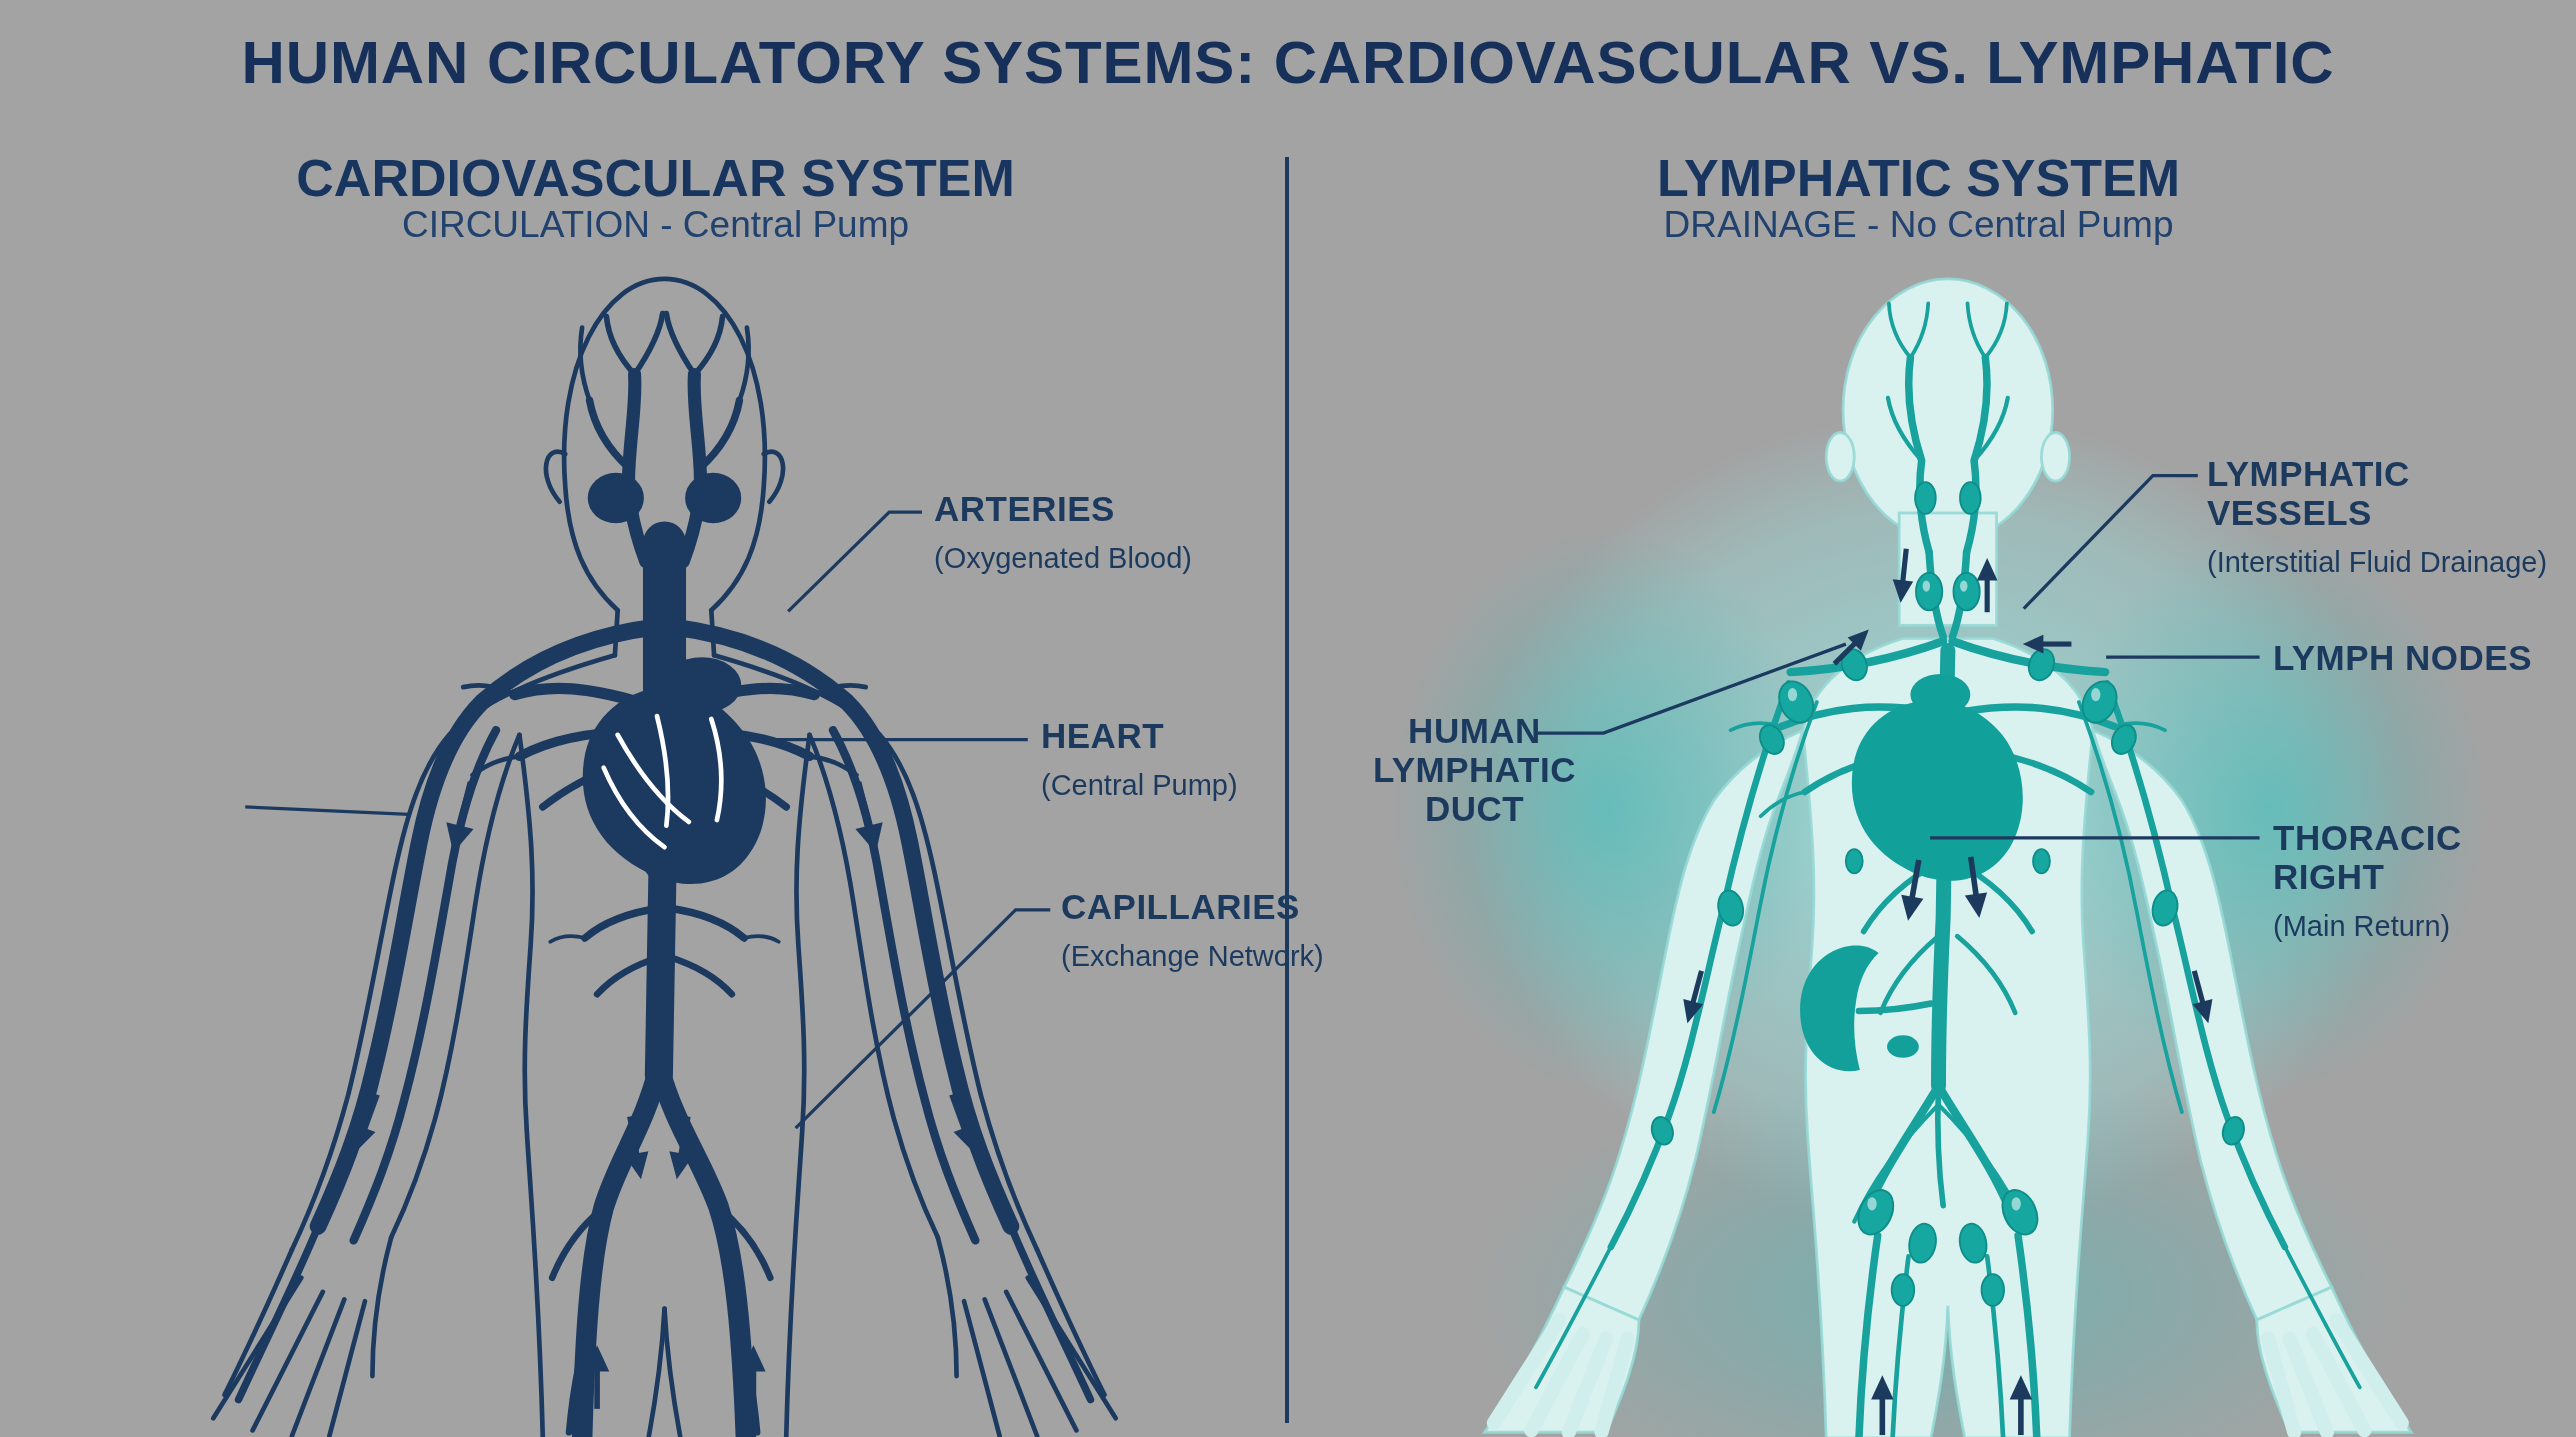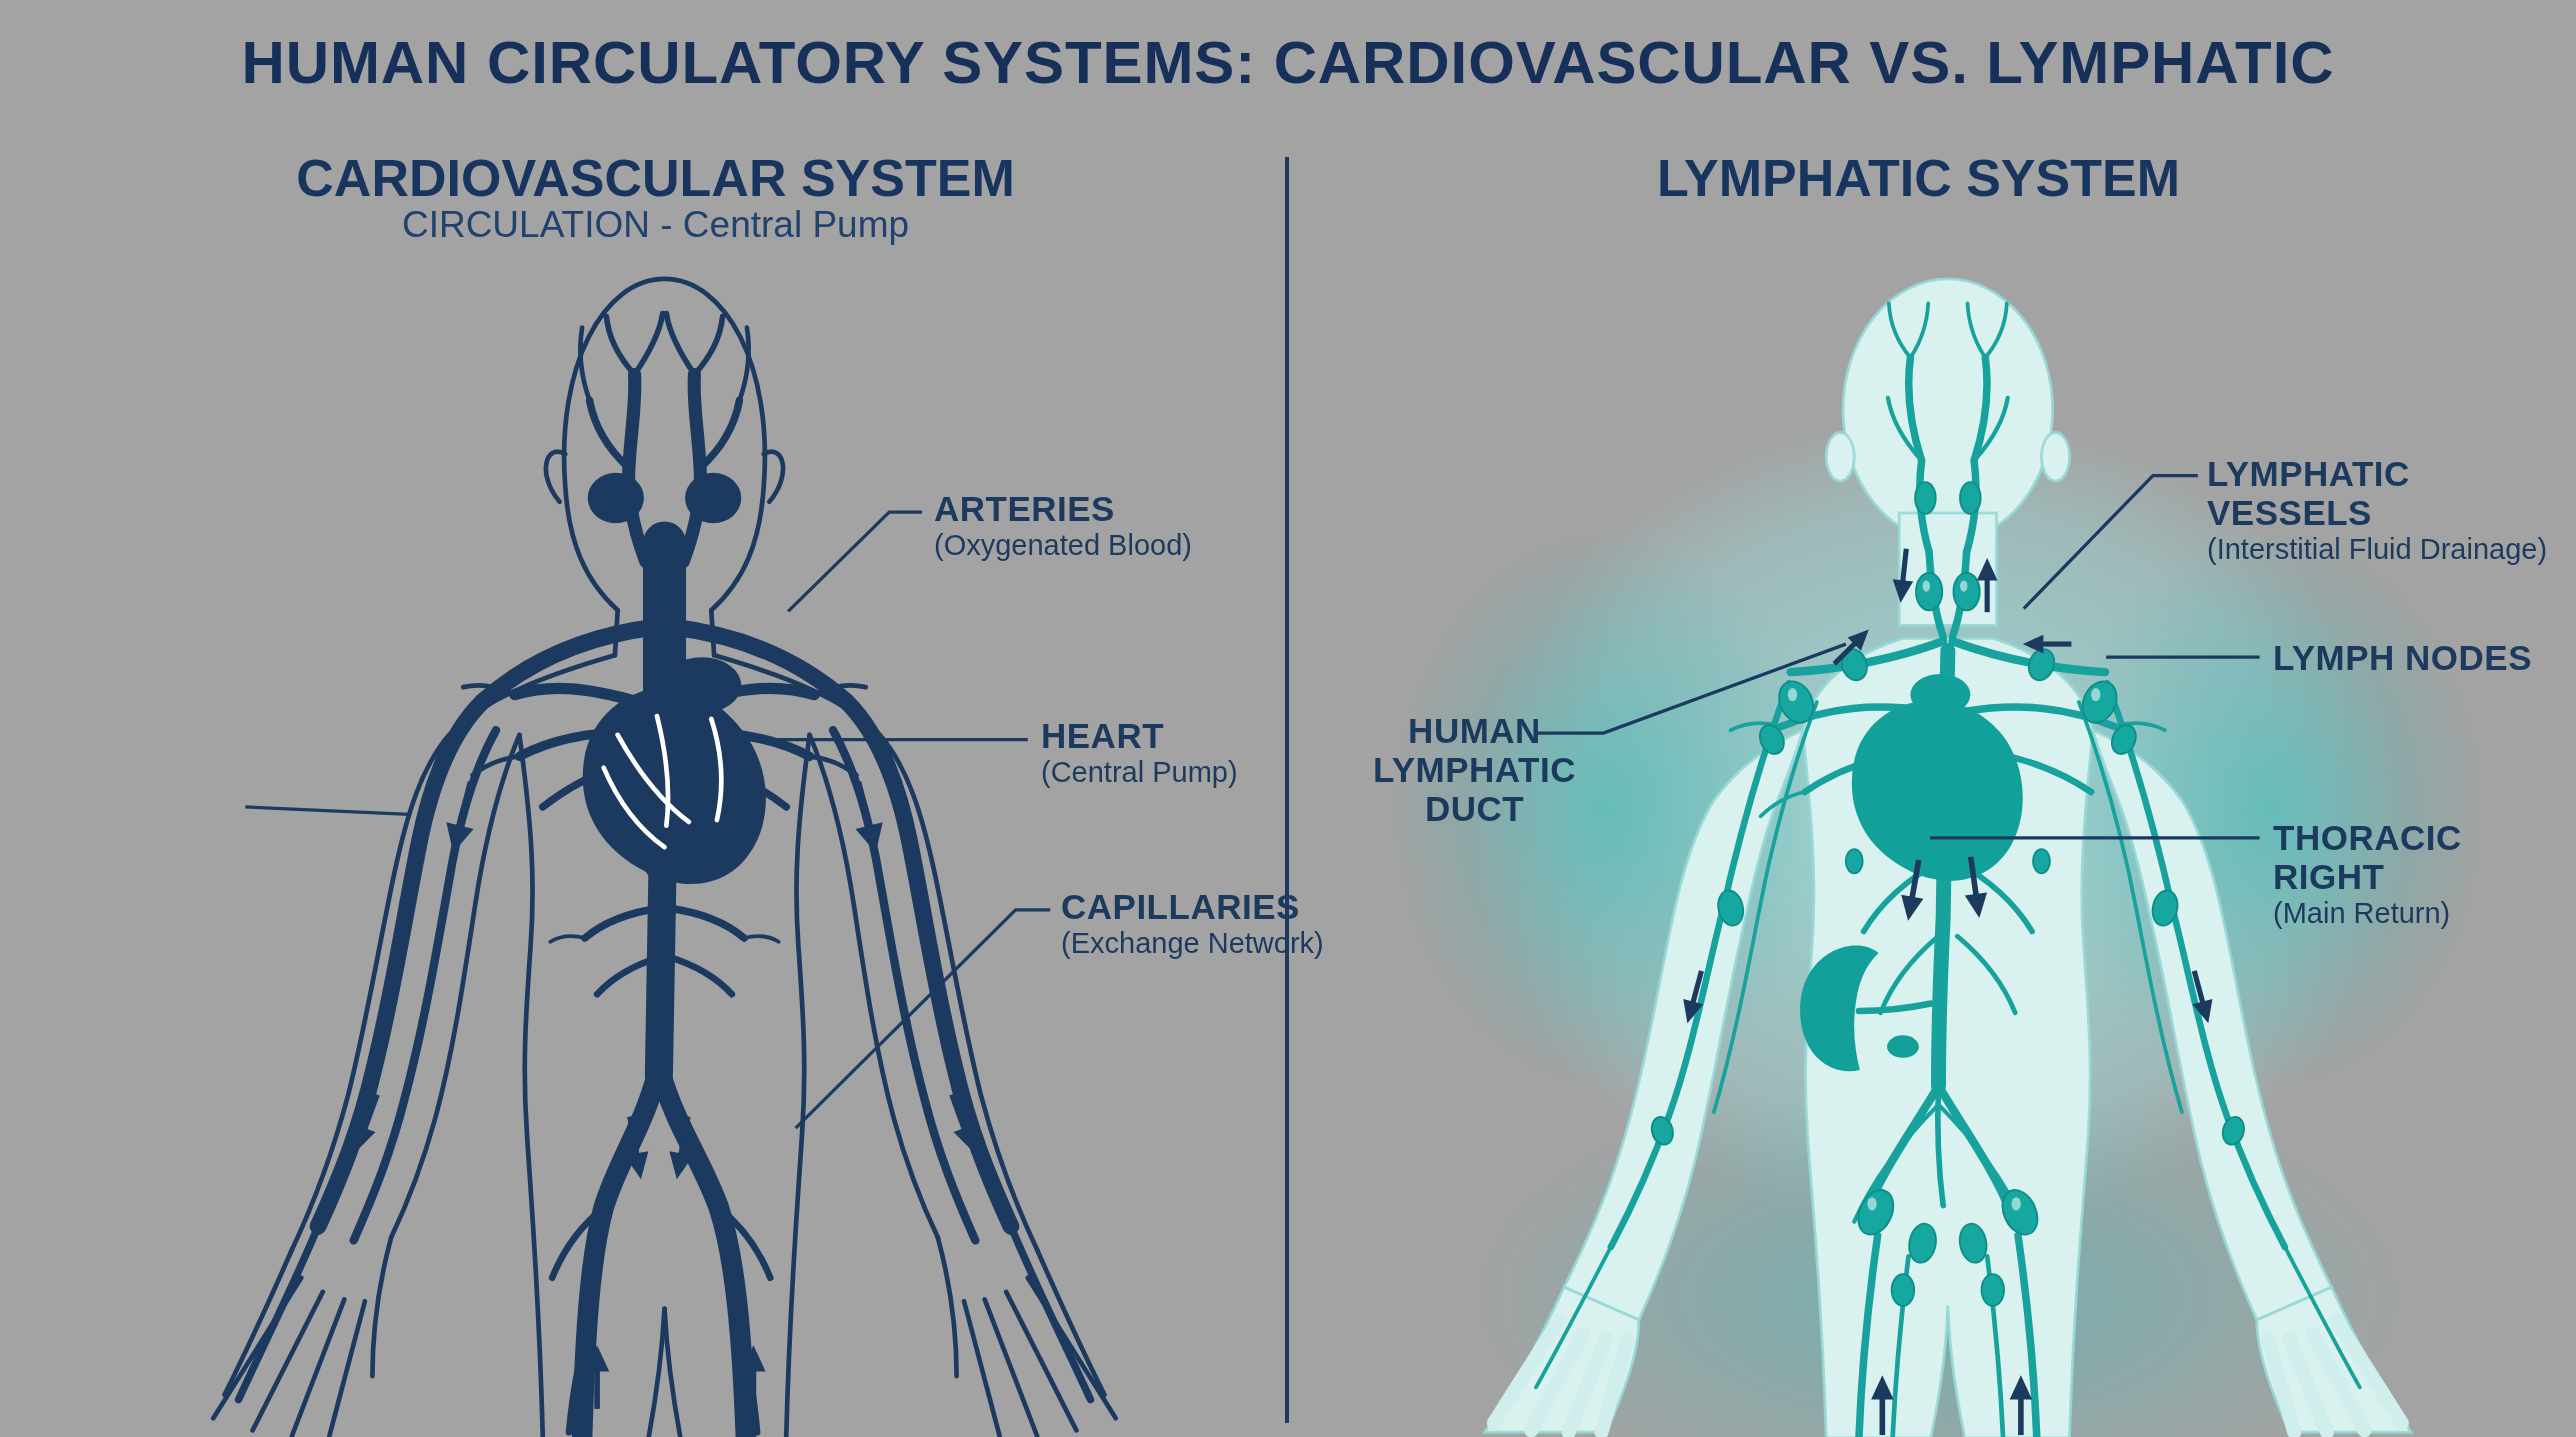--- a/index.html
+++ b/index.html
@@ -10,41 +10,42 @@
   .title{
     position:absolute;left:0;top:28px;width:2576px;text-align:center;
     font-size:60px;font-weight:700;letter-spacing:0.9px;color:#16305a;white-space:nowrap;
   }
   .panel-heading{position:absolute;text-align:center;font-size:52px;font-weight:700;color:#17355f;}
   .panel-sub{position:absolute;text-align:center;font-size:37px;font-weight:400;color:#21416e;}
   .divider{position:absolute;left:1285px;top:157px;width:3.7px;height:1266px;background:#1c3a5e;}
   .fig{position:absolute;}
   .callout{position:absolute;color:#1c3a5e;line-height:1.12;}
   .callout .name{font-size:35px;font-weight:600;letter-spacing:0.5px;}
-  .callout .detail{font-size:29px;font-weight:400;margin-top:1px;}
+  .callout .detail{font-size:29px;font-weight:400;margin-top:14px;}
   .center{text-align:center;}
   #leaders{position:absolute;left:0;top:0;pointer-events:none;}
   .glow{position:absolute;left:1301px;top:253px;width:1275px;height:1185px;
     background:
       radial-gradient(ellipse 309px 403px at 24% 47%, rgba(47,189,185,.50), rgba(47,189,185,0) 70%),
       radial-gradient(ellipse 309px 403px at 76% 47%, rgba(47,189,185,.50), rgba(47,189,185,0) 70%),
       radial-gradient(ellipse 655px 309px at 50% 88%, rgba(52,192,188,.42), rgba(52,192,188,0) 72%),
       radial-gradient(ellipse 599px 524px at 50% 48%, rgba(150,226,223,.85), rgba(150,226,223,.35) 60%, rgba(150,226,223,0) 78%);
   }
 </style>
 </head>
 <body>
 
 <div id="canvas">
 
   <div class="title">HUMAN CIRCULATORY SYSTEMS: CARDIOVASCULAR VS. LYMPHATIC</div>
 
   <div class="panel-heading" style="left:94px;top:148px;width:1123px;">CARDIOVASCULAR SYSTEM</div>
   <div class="panel-sub" style="left:94px;top:204px;width:1123px;">CIRCULATION - Central Pump</div>
   <div class="panel-heading" style="left:1357px;top:148px;width:1123px;">LYMPHATIC SYSTEM</div>
+  <div class="panel-sub" style="left:1357px;top:204px;width:1123px;">DRAINAGE - No Central Pump</div>
 
   <div class="divider"></div>
 
   <div class="glow"></div>
 
   <svg class="fig" style="left:56px;top:262px;" width="1217" height="1176" viewBox="0 0 1300 1256">
     <g stroke="#1c3a60" fill="none" stroke-linecap="round" stroke-width="5">
 
       <path d="M 700 372 C 735 340 752 300 756 240 C 766 110 715 18 650 18 C 585 18 534 110 544 240 C 548 300 565 340 600 372"></path>
       <path d="M 544 205 C 522 193 514 228 538 256"></path>

